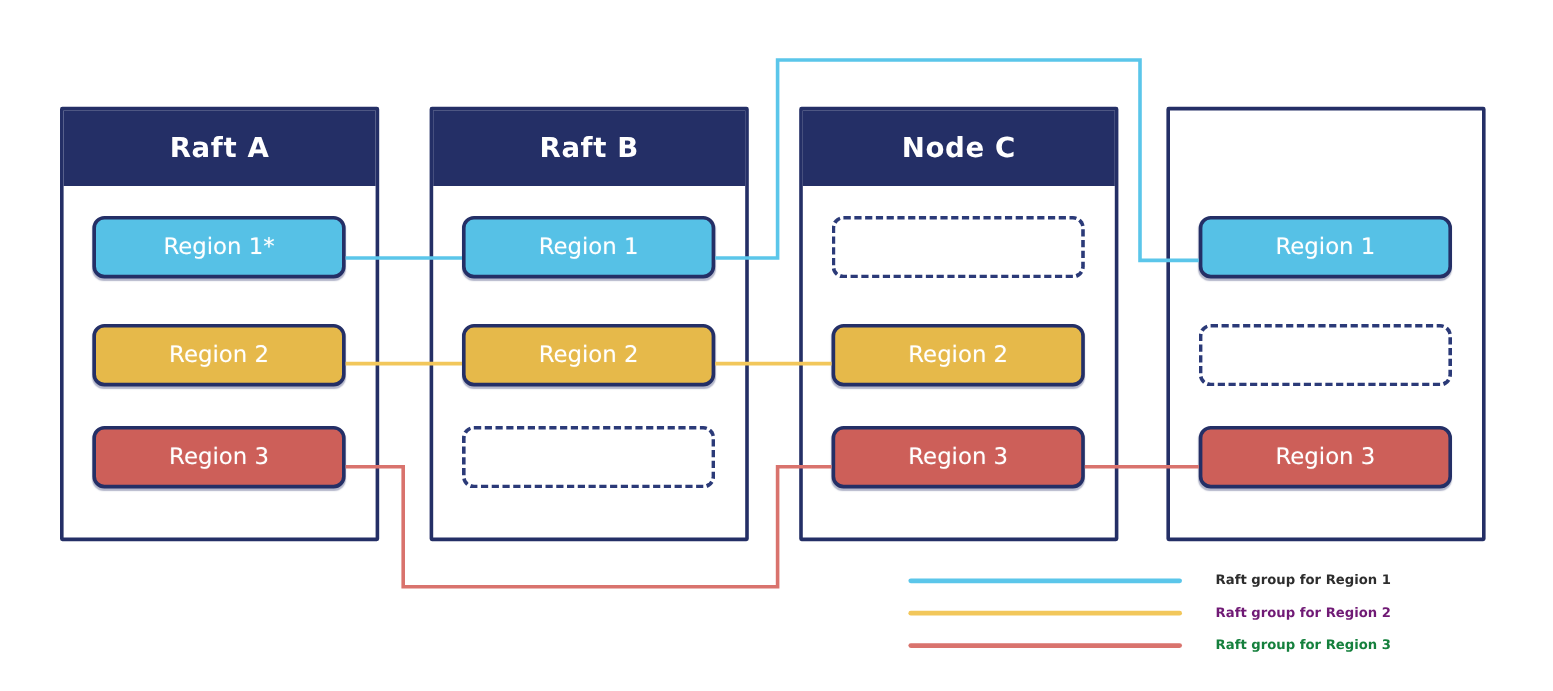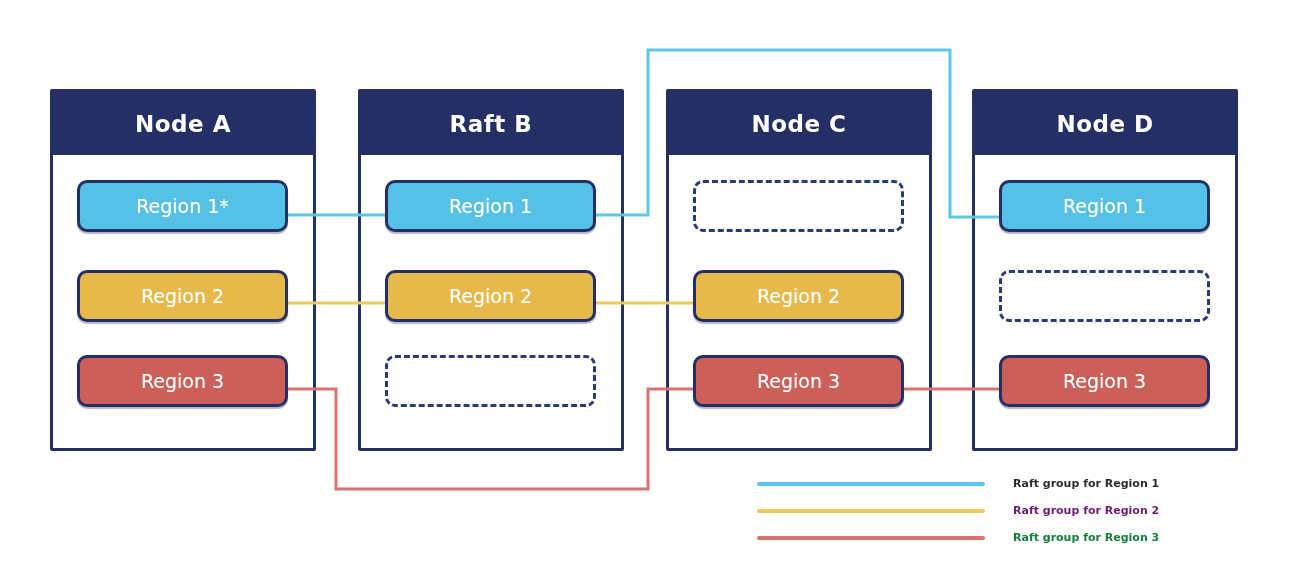--- a/index.html
+++ b/index.html
@@ -47,21 +47,21 @@
     white-space:nowrap;line-height:1;
   }
 </style>
 </head>
 <body>
 
 <div class="canvas">
 
   <div class="node node-a">
     <div class="node-header">
-      <span>Node A</span>
+      <span>Raft A</span>
     </div>
     <div class="slot slot1 region" style="background-color: rgb(86, 193, 230);">
       <span>Region 1*</span>
     </div>
     <div class="slot slot2 region" style="background-color: rgb(230, 185, 74);">
       <span>Region 2</span>
     </div>
     <div class="slot slot3 region" style="background-color: rgb(205, 95, 89);">
       <span>Region 3</span>
     </div>
@@ -87,23 +87,20 @@
     <div class="slot slot1 empty"></div>
     <div class="slot slot2 region" style="background-color: rgb(230, 185, 74);">
       <span>Region 2</span>
     </div>
     <div class="slot slot3 region" style="background-color: rgb(205, 95, 89);">
       <span>Region 3</span>
     </div>
   </div>
 
   <div class="node node-d">
-    <div class="node-header">
-      <span>Node D</span>
-    </div>
     <div class="slot slot1 region" style="background-color: rgb(86, 193, 230);">
       <span>Region 1</span>
     </div>
     <div class="slot slot2 empty"></div>
     <div class="slot slot3 region" style="background-color: rgb(205, 95, 89);">
       <span>Region 3</span>
     </div>
   </div>
 
   <svg class="wires" width="1294" height="576" viewBox="0 0 1294 576">

